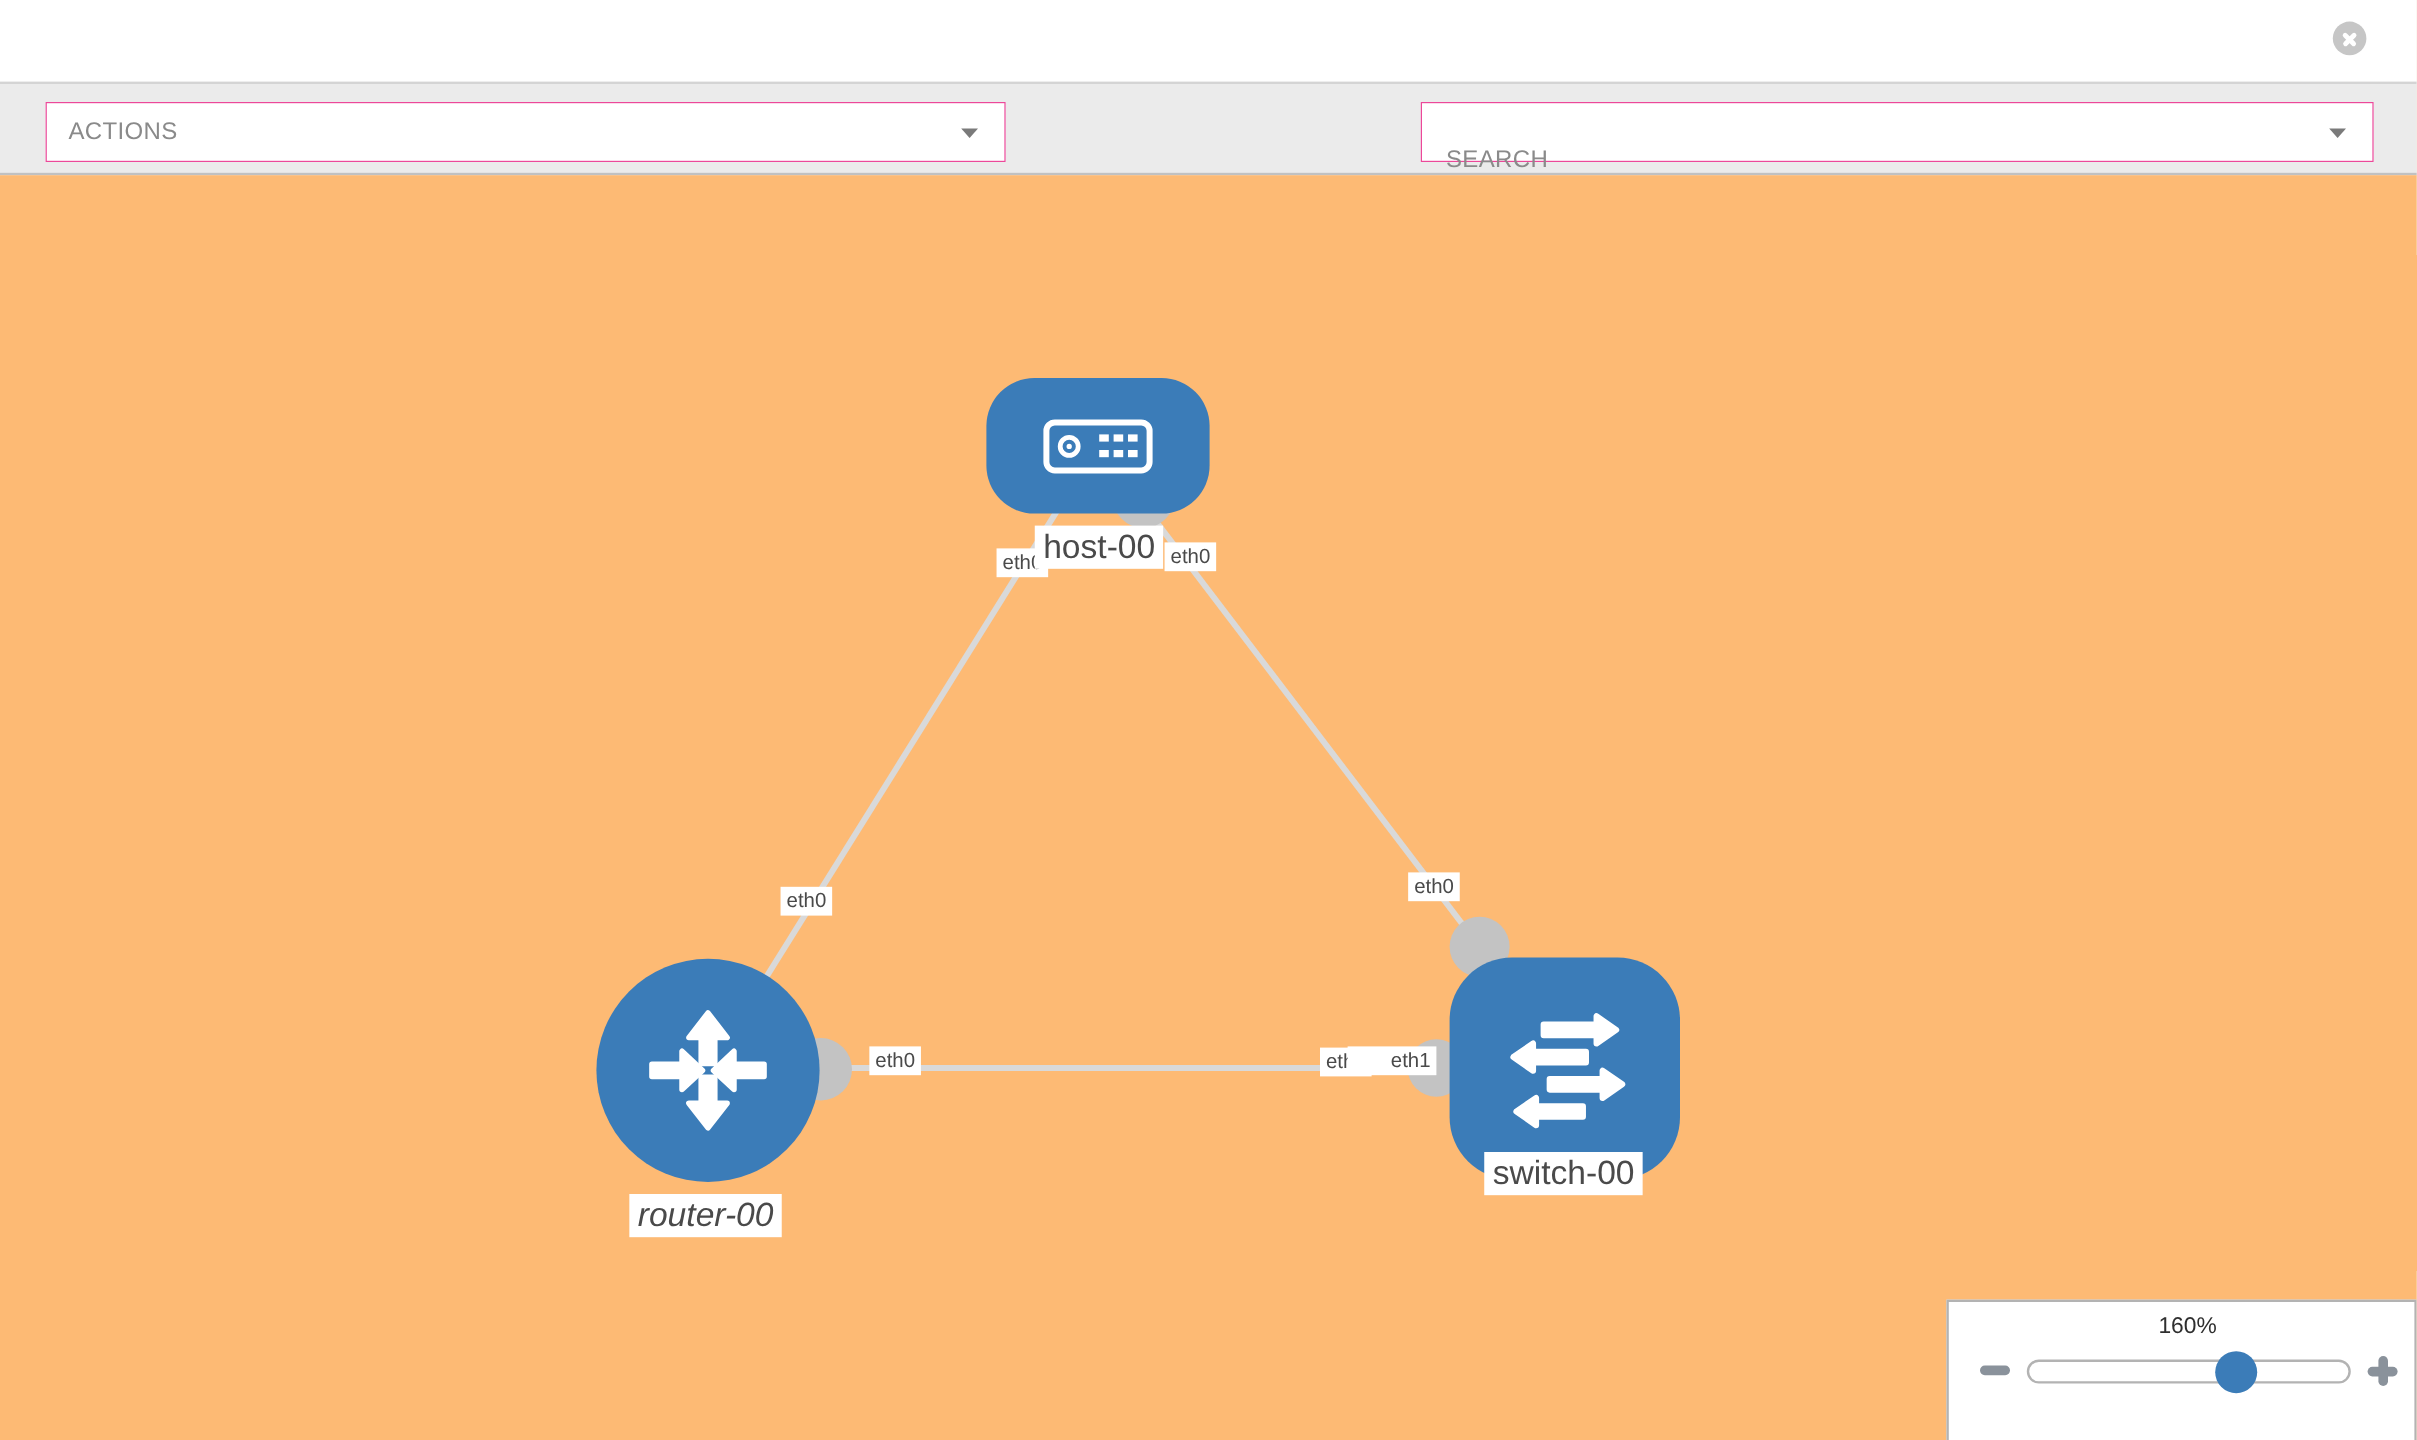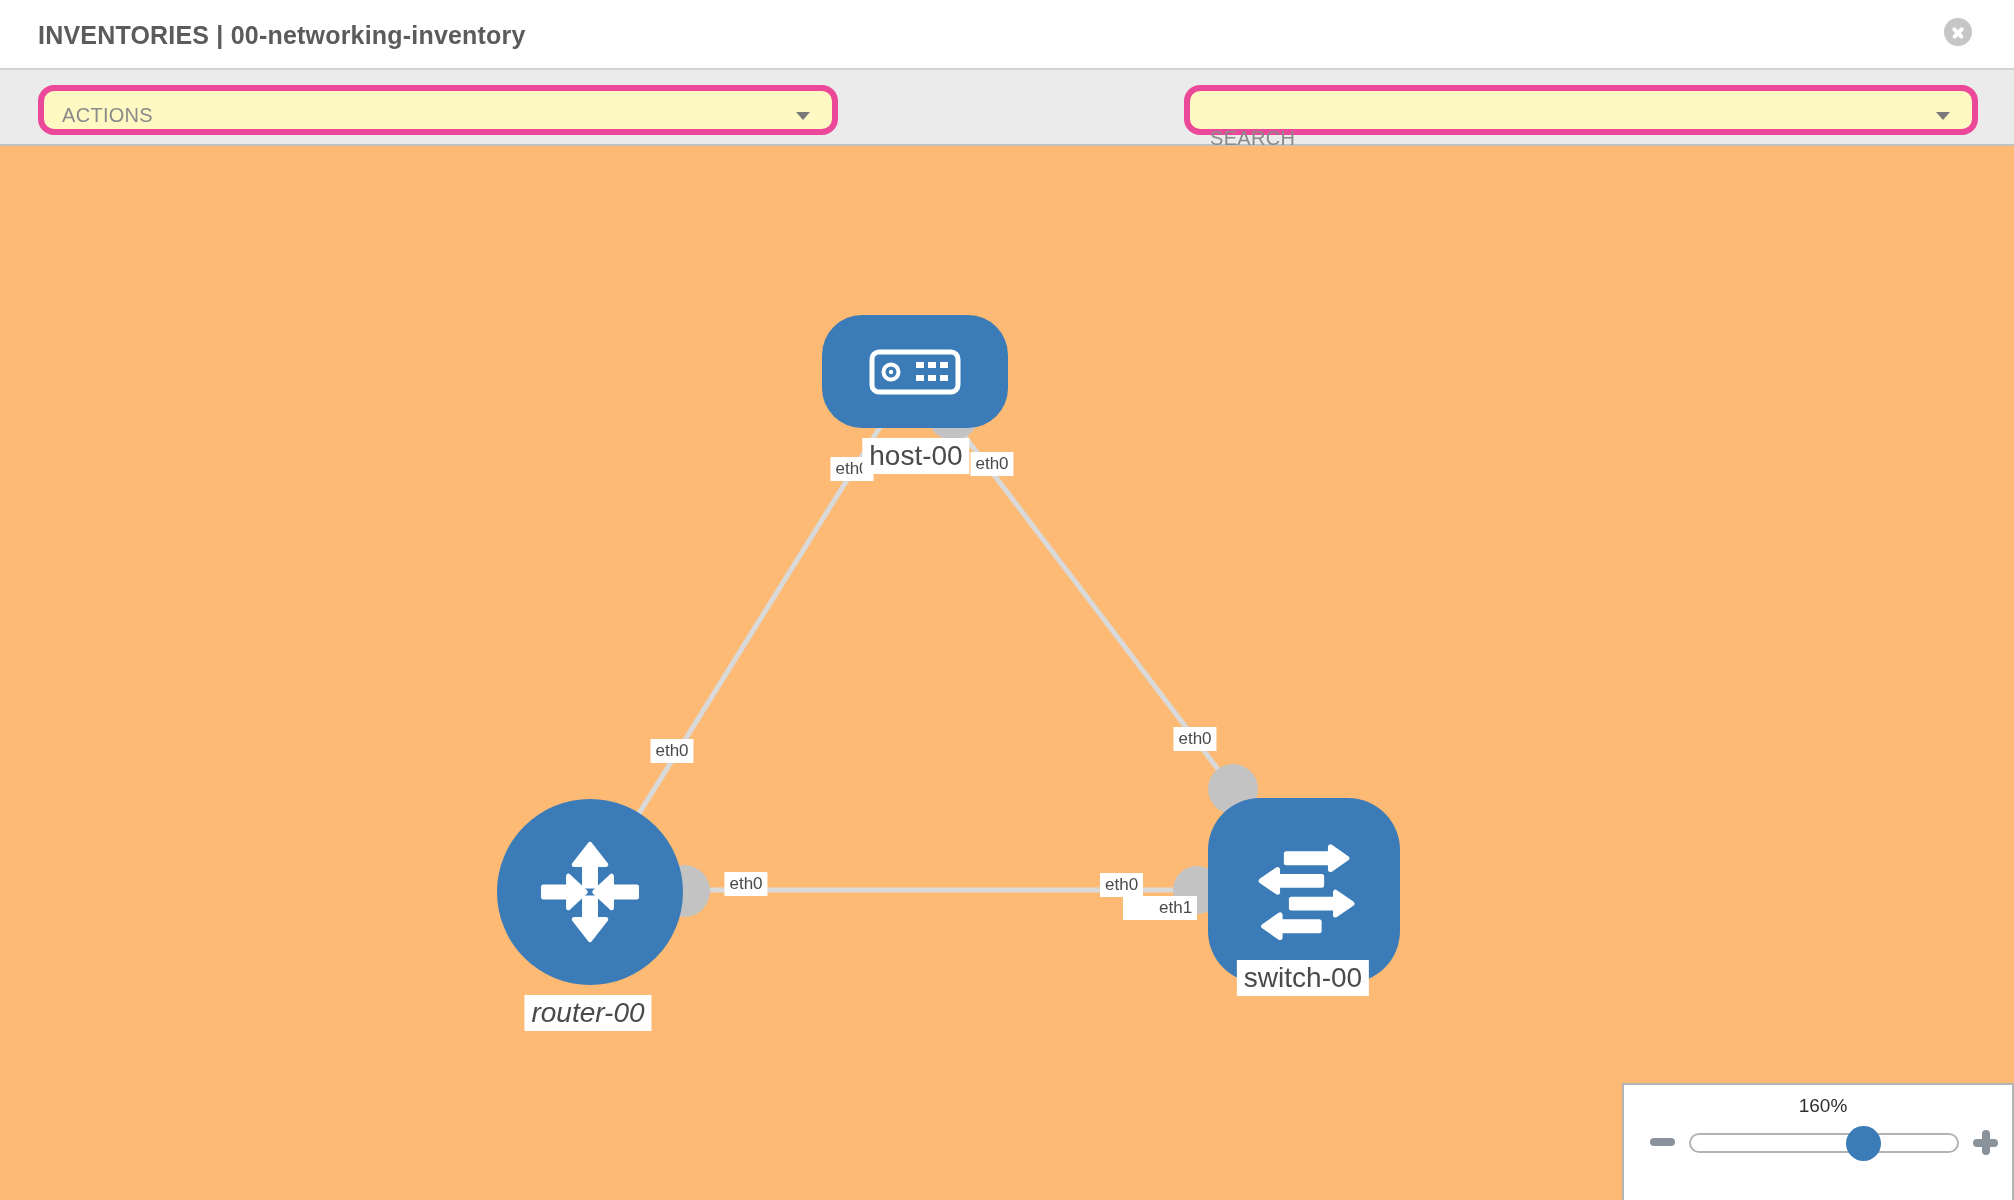--- a/index.html
+++ b/index.html
@@ -23,22 +23,22 @@
   }
   .close-btn .xb{position:absolute;left:7px;top:12.5px;width:14px;height:3.5px;background:#fff;border-radius:2px;}
   .close-btn .xb1{transform:rotate(45deg);}
   .close-btn .xb2{transform:rotate(-45deg);}
   
   .toolbar{
     position:absolute;left:0;top:70px;width:2014px;height:76px;
     background:#ebebeb;border-bottom:2px solid #c1c1c1;box-sizing:border-box;
   }
   .combo{
-    position:absolute;top:15px;height:50px;background:#fef9c3;
-    border:6px solid #ec4899;border-radius:16px;box-sizing:border-box;
+    position:absolute;top:15px;height:50px;background:#ffffff;
+    border:1px solid #ec4899;border-radius:0;box-sizing:border-box;
   }
   .combo-text{
     position:absolute;left:18px;top:0;height:48px;line-height:48px;
     font-size:20px;color:#8a8a8a;letter-spacing:.3px;
   }
   .combo input{
     position:absolute;left:18px;top:0;height:48px;width:85%;border:none;outline:none;
     background:transparent;font-size:20px;color:#555;font-family:inherit;letter-spacing:.3px;margin-top:22px;
   }
   .combo input::placeholder{color:#8a8a8a;opacity:1;}
@@ -84,21 +84,20 @@
     background:#3b7cb8;cursor:grab;
   }
   .zoom-plus{position:absolute;left:349px;top:45px;width:25px;height:25px;cursor:pointer;}
   .zoom-plus .pb1{position:absolute;left:0;top:8.5px;width:25px;height:8px;background:#8a929b;border-radius:4px;}
   .zoom-plus .pb2{position:absolute;left:8.5px;top:0;width:8px;height:25px;background:#8a929b;border-radius:4px;}
 </style>
 </head>
 <body>
 
 <div class="header">
-  <div class="header-title">INVENTORIES | 00-networking-inventory</div>
   <div class="close-btn">
     <div class="xb xb1"></div>
     <div class="xb xb2"></div>
   </div>
 </div>
 
 <div class="toolbar">
   <div class="combo" style="left:38px;width:800px;">
     <div class="combo-text">ACTIONS</div>
     <div class="caret"></div>
@@ -178,21 +177,21 @@
     </svg>
   </div>
 
   <div class="chip chip-if" style="left:852px;top:323px;">eth0</div>
   <div class="chip chip-if" style="left:992px;top:318px;">eth0</div>
   <div class="chip chip-if" style="left:672px;top:605px;">eth0</div>
   <div class="chip chip-if" style="left:1195px;top:593px;">eth0</div>
   <div class="chip chip-if" style="left:746px;top:738px;">eth0</div>
 
   <div class="chip chip-if chip-abs" style="left:1100px;top:727px;">eth0</div>
-  <div class="chip chip-if chip-abs" style="left:1123px;top:750px;padding-left:36px;">eth1</div>
+  <div class="chip chip-if chip-abs" style="left:1123px;top:726px;padding-left:36px;">eth1</div>
 
   <div class="chip chip-name" style="left:916px;top:310px;">host-00</div>
   <div class="chip chip-name" style="left:588px;top:867px;font-style:italic;">router-00</div>
   <div class="chip chip-name" style="left:1303px;top:832px;">switch-00</div>
 
   <div class="zoom-panel">
     <div class="zoom-level">160%</div>
     <div class="zoom-minus"></div>
     <div class="zoom-track"></div>
     <div class="zoom-thumb"></div>

